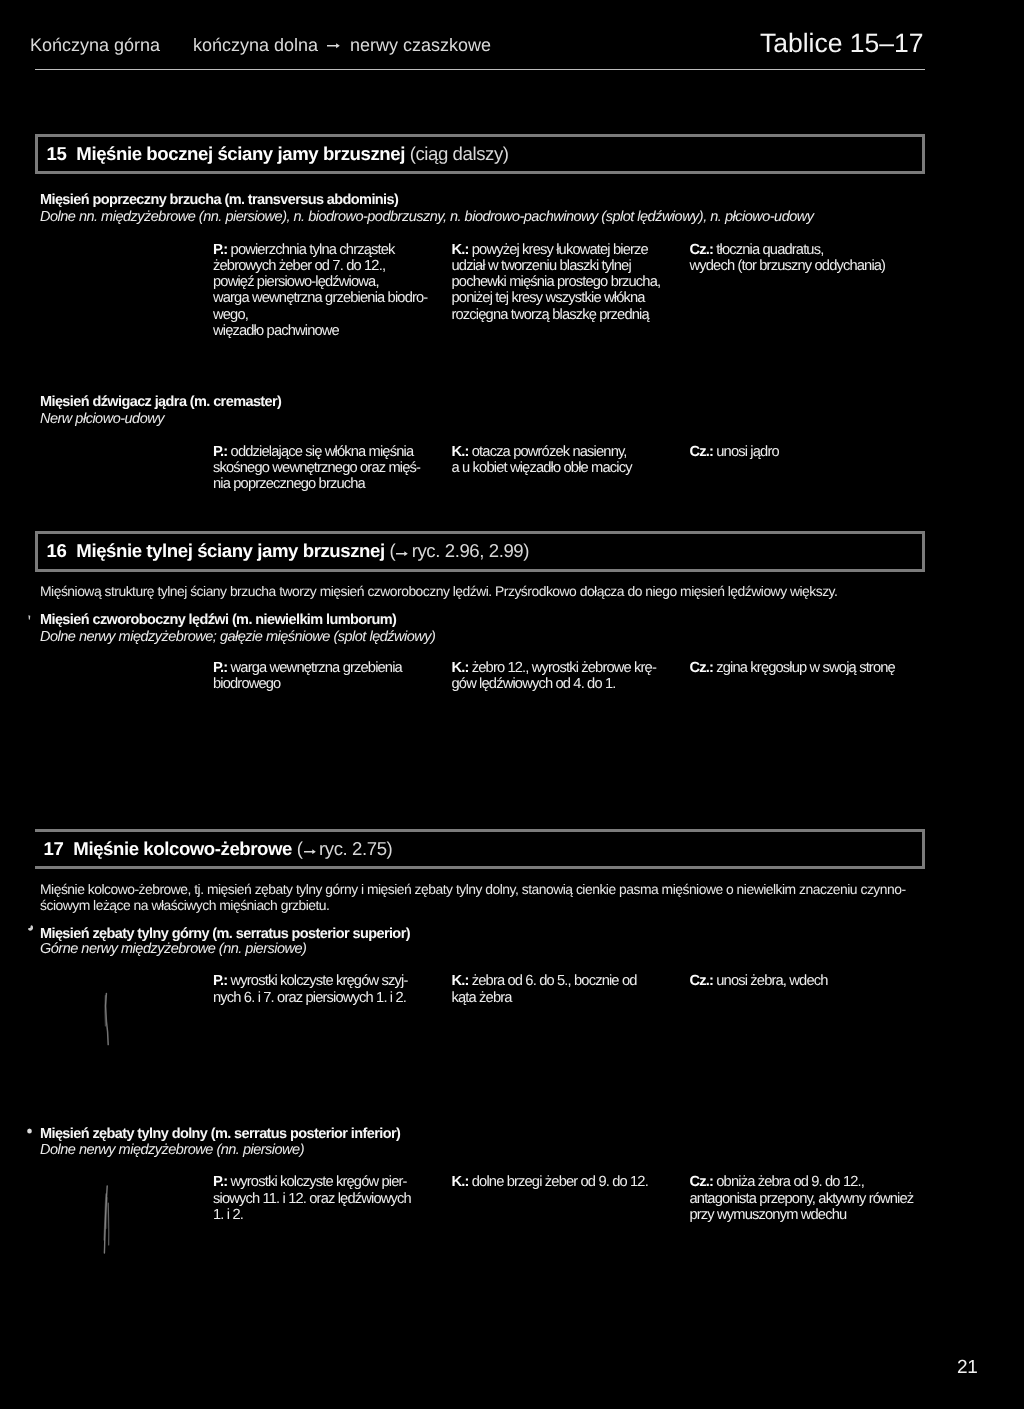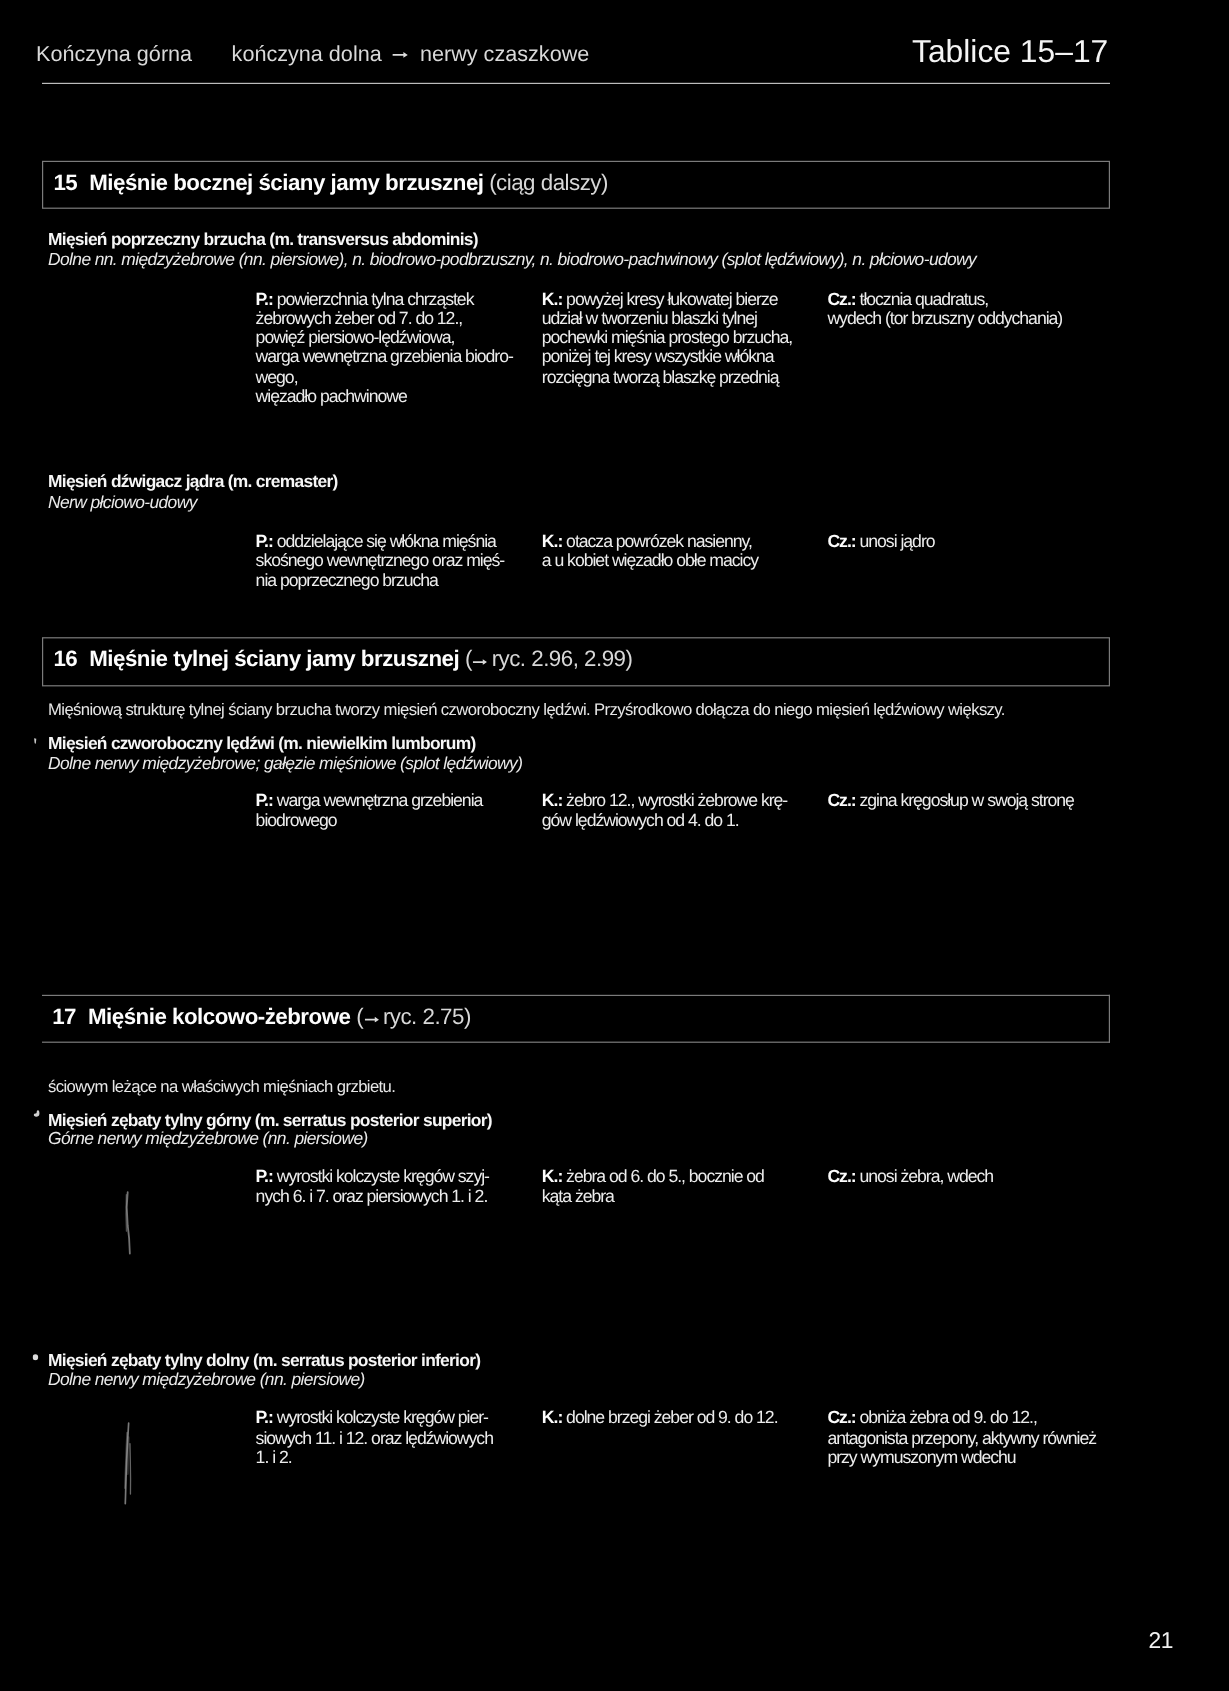--- a/index.html
+++ b/index.html
@@ -20,21 +20,21 @@
 
   
   #running-head{left:30px;top:35px;font-size:18px;color:#d9d9d9;height:24px;}
   #running-head .bc{position:absolute;top:0;white-space:nowrap;}
   
   #running-head .arrow{position:absolute;left:296.7px;top:7.8px;line-height:0;}
   #plate-title{left:760px;top:28px;font-size:26.5px;color:#f4f4f4;}
   #head-rule{left:35px;top:69px;width:890px;height:1px;background:#bdbdbd;}
 
   
-  .sec-box{border:1px solid #3b82f6;box-sizing:border-box;left:35px;width:890px;}
+  .sec-box{border:3px solid #3b82f6;box-sizing:border-box;left:35px;width:890px;}
   .sec-box.no-left{border-left:none;}
   .sec-title{position:absolute;left:8.5px;font-size:18.6px;white-space:nowrap;letter-spacing:-0.42px;}
   .sec-title b{font-weight:bold;color:#fdfdfd;}
   .sec-title .num{font-weight:bold;margin-right:10px;color:#fdfdfd;}
   .sec-title .suffix{font-weight:normal;color:#d7d7d7;}
   .inline-arrow{display:inline-block;line-height:0;padding:0 3.5px 0 1px;vertical-align:0.05em;}
 
   
   .m-name{font-size:14.5px;font-weight:bold;color:#f6f6f6;letter-spacing:-0.6px;}
   .m-nerve{font-size:14.5px;font-style:italic;color:#eaeaea;letter-spacing:-0.5px;}
@@ -94,21 +94,21 @@
       <div class="abs m-name" style="left:40px;top:612px;">Mięsień czworoboczny lędźwi (m. niewielkim lumborum)</div>
       <div class="abs m-nerve" style="left:40px;top:628.5px;">Dolne nerwy międzyżebrowe; gałęzie mięśniowe (splot lędźwiowy)</div>
       <div class="col" style="left:213px;top:660px;"><b>P.:</b> <span>warga wewnętrzna grzebienia</span><br><span>biodrowego</span></div>
       <div class="col" style="left:451.5px;top:660px;"><b>K.:</b> <span>żebro 12., wyrostki żebrowe krę-</span><br><span>gów lędźwiowych od 4. do 1.</span></div>
       <div class="col" style="left:689.5px;top:660px;"><b>Cz.:</b> <span>zgina kręgosłup w swoją stronę</span></div>
       <div class="abs sec-box no-left" style="top:829px;height:40px;">
         <div class="sec-title" style="top:6px;"><span class="num">17</span><b>Mięśnie kolcowo-żebrowe</b><span class="suffix"><span> (</span><span class="inline-arrow"><svg viewBox="0 0 24 11" width="12" height="5.5">
                 <path d="M0 4.1 H16.6 V0.7 L23.6 5.5 L16.6 10.3 V6.9 H0 Z" fill="#d9d9d9"></path>
               </svg></span><span>ryc. 2.75)</span></span></div>
       </div>
-      <div class="para" style="left:40px;top:881px;"><br><span>ściowym leżące na właściwych mięśniach grzbietu.</span></div>
+      <div class="para" style="left:40px;top:881px;"><span>Mięśnie kolcowo-żebrowe, tj. mięsień zębaty tylny górny i mięsień zębaty tylny dolny, stanowią cienkie pasma mięśniowe o niewielkim znaczeniu czynno-</span><br><span>ściowym leżące na właściwych mięśniach grzbietu.</span></div>
       <span class="bullet" style="left:27.8px;top:925.4px;width:5.6px;height:6.1px;"><svg viewBox="0 0 10 10" width="5.6" height="6.1">
           <path d="M7.6 0.4 C9.6 2.6 9.8 6.2 7.2 8.6 C5.2 10.4 2.2 10 0.6 8.2 C-0.4 6.8 0.4 5 2.2 4.9 C3.9 4.8 4.6 4.4 4.6 3 C4.6 1.6 5.2 0.3 6.2 0 Z" fill="#cfcfcf"></path>
         </svg></span>
       <div class="abs m-name" style="left:40px;top:926px;text-align:right;">Mięsień zębaty tylny górny (m. serratus posterior superior)</div>
       <div class="abs m-nerve" style="left:40px;top:941px;">Górne nerwy międzyżebrowe (nn. piersiowe)</div>
       <div class="col" style="left:213px;top:973.3px;"><b>P.:</b> <span>wyrostki kolczyste kręgów szyj-</span><br><span>nych 6. i 7. oraz piersiowych 1. i 2.</span></div>
       <div class="col" style="left:451.5px;top:973.3px;"><b>K.:</b> <span>żebra od 6. do 5., bocznie od</span><br><span>kąta żebra</span></div>
       <div class="col" style="left:689.5px;top:973.3px;"><b>Cz.:</b> <span>unosi żebra, wdech</span></div>
       <span class="bullet" style="left:27.1px;top:1127.7px;width:5px;height:6.1px;"><svg viewBox="0 0 10 10" width="5" height="6.1">
           <ellipse cx="5" cy="5" rx="4.7" ry="5" fill="#dcdcdc"></ellipse>

